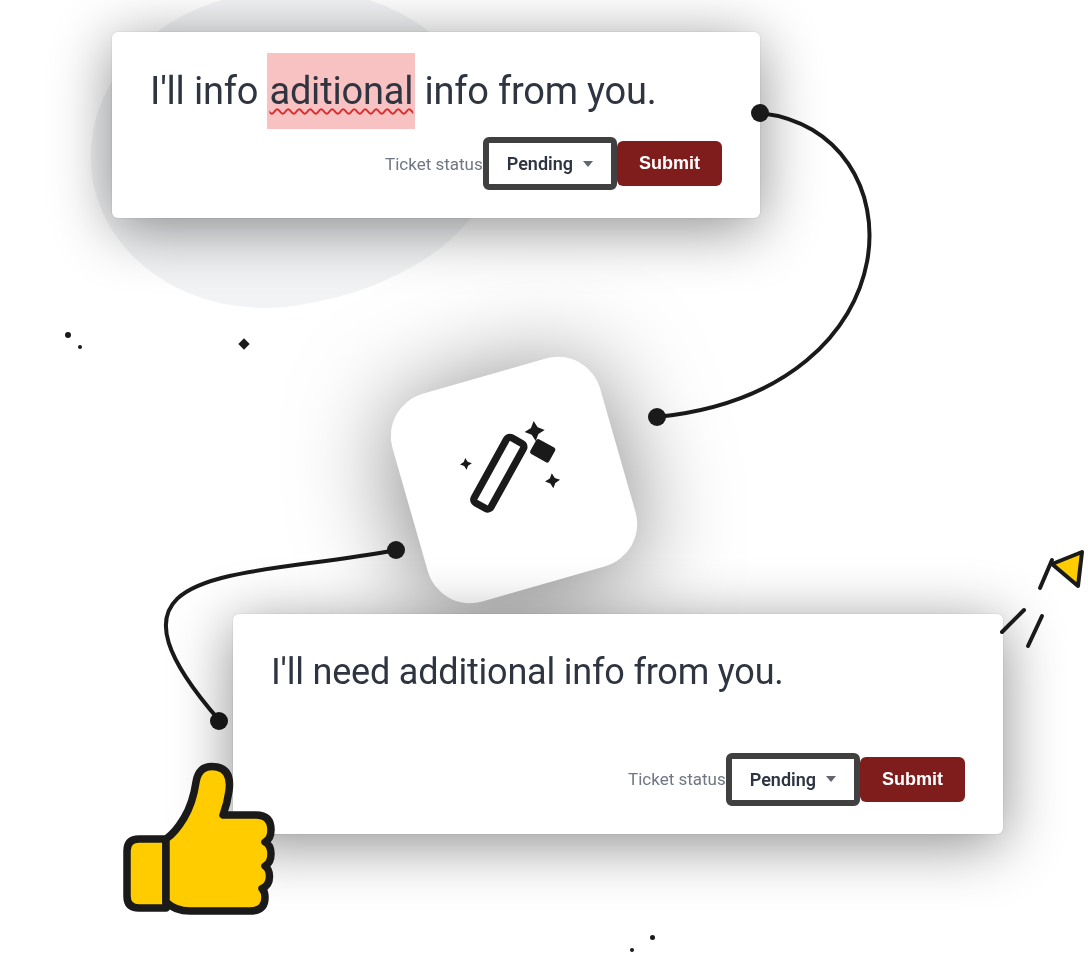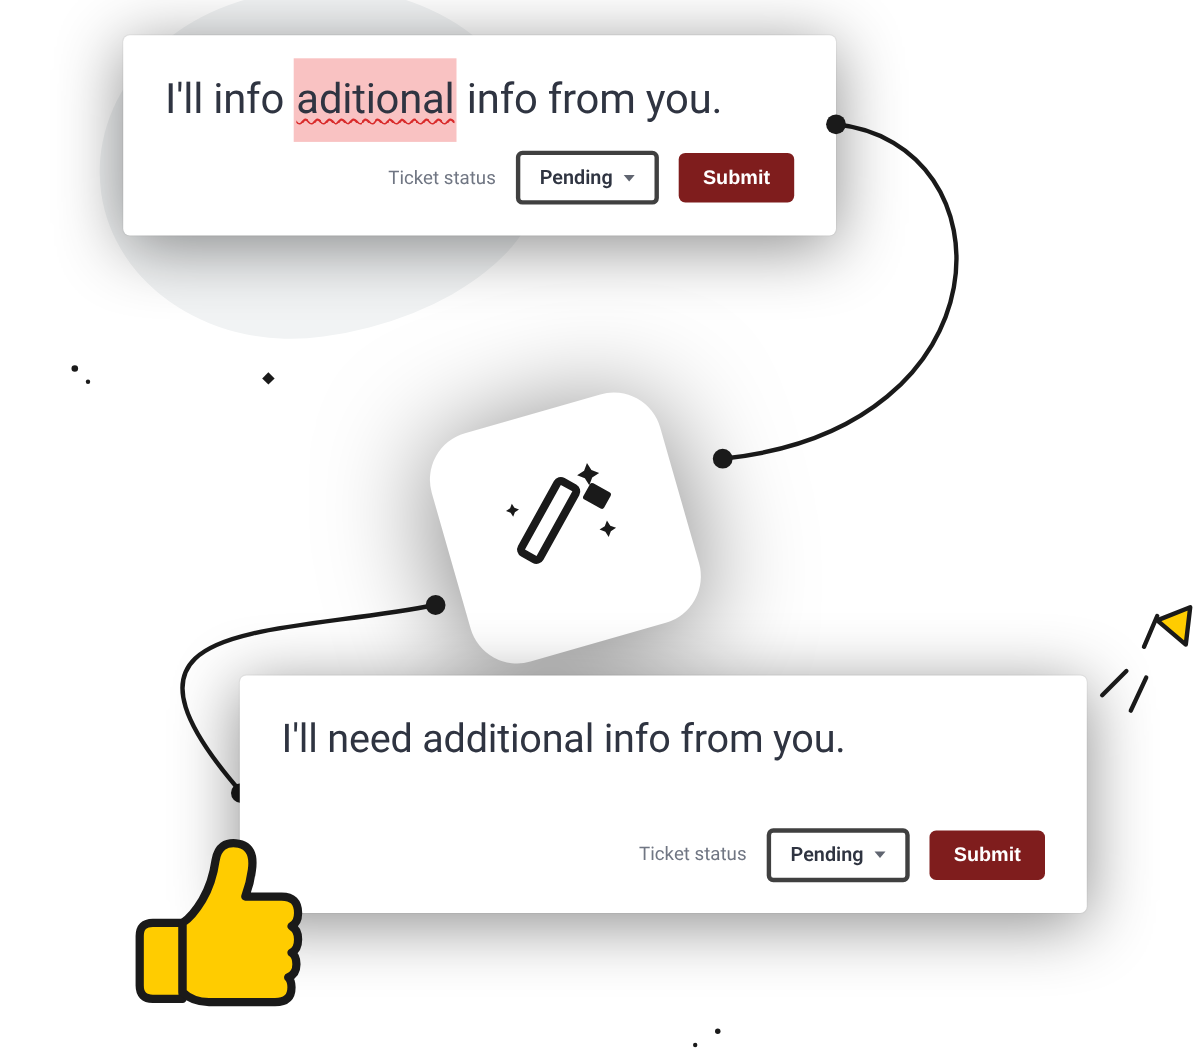--- a/index.html
+++ b/index.html
@@ -26,21 +26,21 @@
 
   
   .card {
     position: absolute;
     background: #fff;
     border-radius: 6px;
     box-shadow: 0 10px 60px rgba(0,0,0,.45), 0 0 0 1px rgba(0,0,0,.04);
     padding: 34px 38px 28px 38px;
   }
   .card-1 { left: 112px; top: 32px; width: 648px; }
-  .card-2 { left: 218px; top: 614px; width: 770px; }
+  .card-2 { left: 233px; top: 614px; width: 770px; }
 
   .sentence {
     font-size: 38px;
     line-height: 1.35;
     color: #2f3441;
     font-weight: 400;
     letter-spacing: -0.2px;
     margin-bottom: 20px;
   }
   .card-2 .sentence { font-size: 36px; margin-bottom: 56px; }
@@ -50,31 +50,30 @@
     text-decoration: underline wavy #d92b2b;
     text-decoration-thickness: 2px;
     text-underline-offset: 4px;
     padding: 16px 2px;
   }
 
   .row-actions {
     display: flex;
     align-items: center;
     justify-content: flex-end;
-    gap: 18px;
   }
   .status-label {
     font-size: 17px;
     color: #707683;
   }
   .select {
     display: inline-flex;
     align-items: center;
     gap: 10px;
-    border: 4px solid #404040;
+    border: 6px solid #404040;
     border-radius: 6px;
     padding: 10px 18px;
     font-size: 18px;
     font-weight: 600;
     color: #2f3441;
     background: #fff;
     cursor: pointer;
   }
   .caret {
     width: 0; height: 0;

